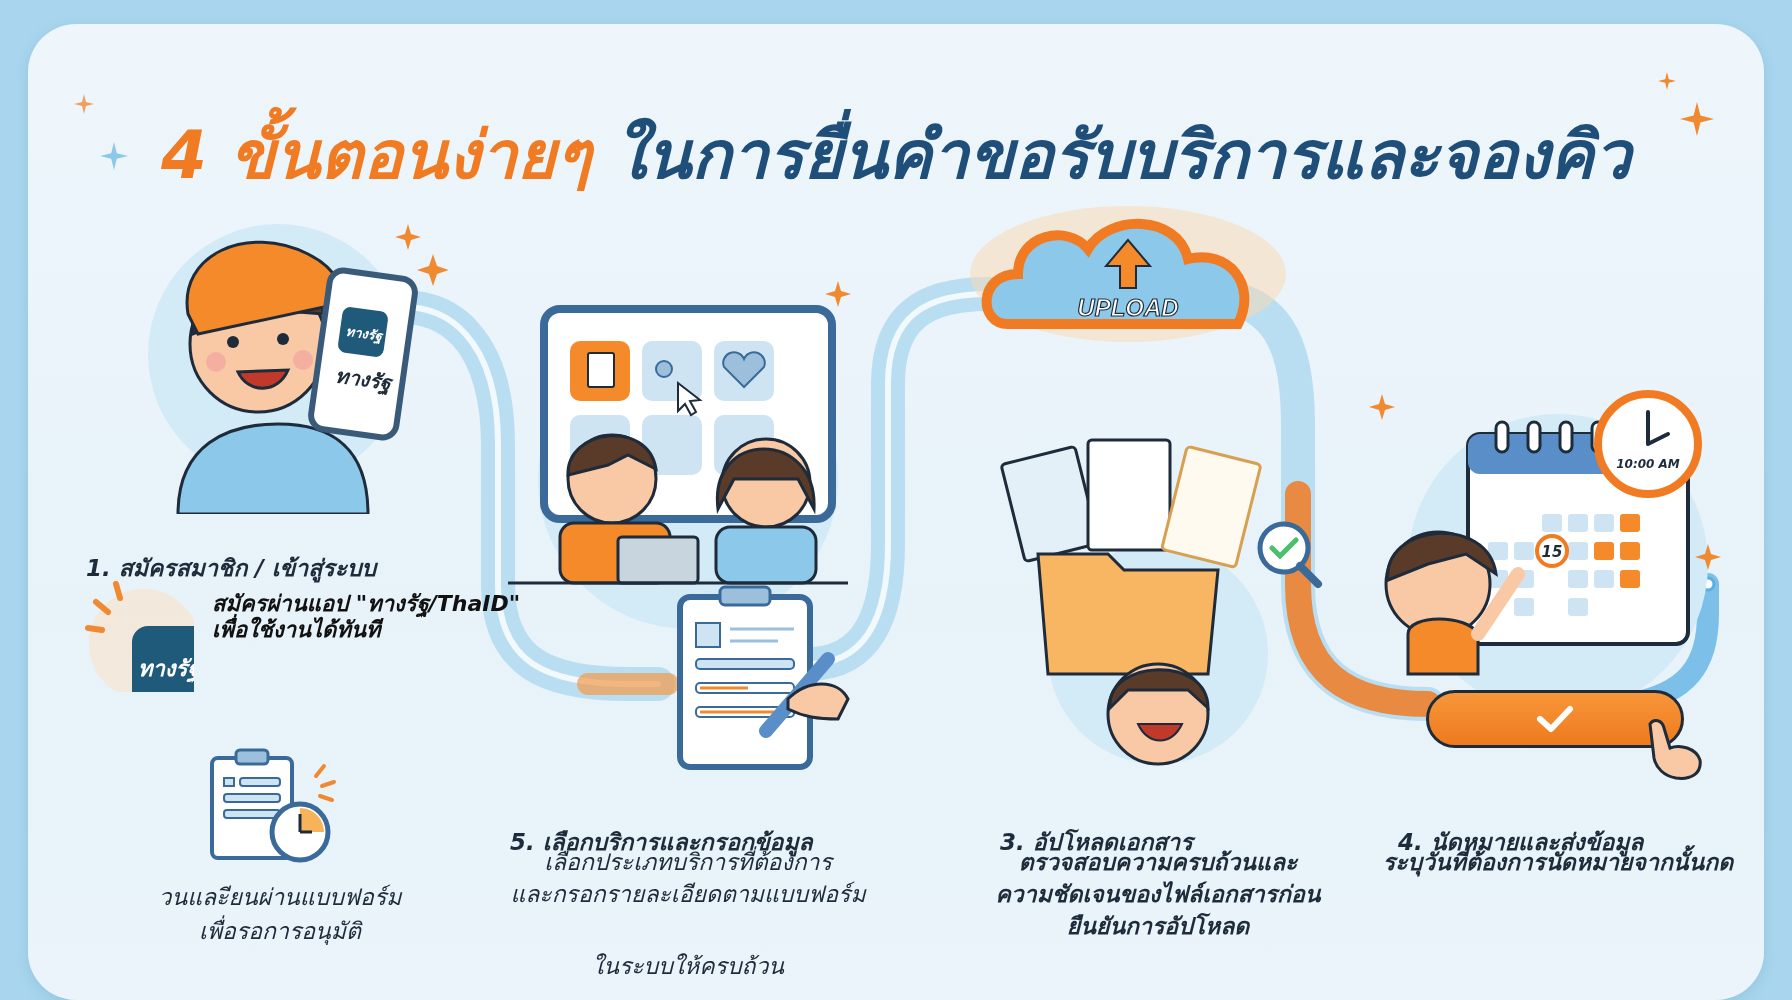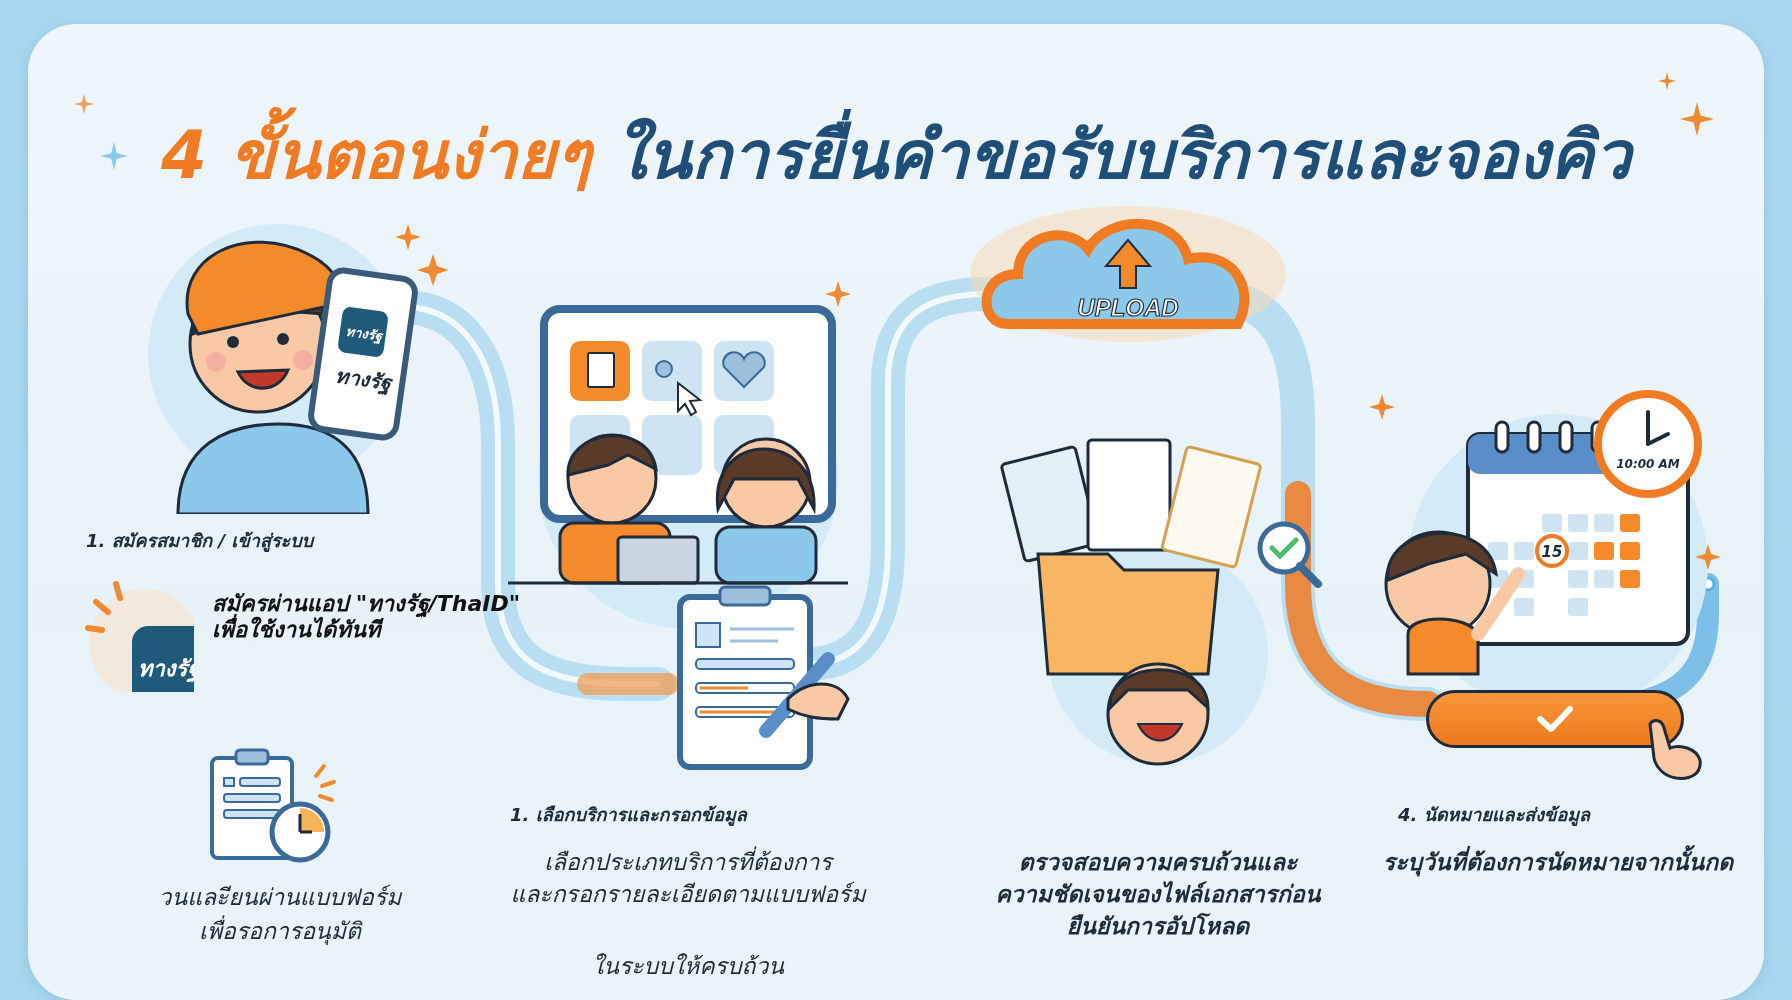--- a/index.html
+++ b/index.html
@@ -20,21 +20,21 @@
   .title {
     position: absolute; left: 0; right: 0; top: 78px; text-align: center;
     font-size: 66px; font-weight: bold; letter-spacing: 0px; white-space: nowrap;
   }
   .title .t-orange { color: #f07b22; }
   .title .t-blue { color: #1f4e79; }
   .sparkle { position: absolute; }
   .path-svg { position: absolute; left: 0; top: 0; }
   .illus { position: absolute; }
   .step-title {
-    position: absolute; font-size: 18px; font-weight: bold; color: #1e2b3a; white-space: nowrap;
+    position: absolute; font-size: 23px; font-weight: bold; color: #1e2b3a; white-space: nowrap; margin-top: 24px;
   }
   .step-desc {
     position: absolute; font-size: 23px; color: #1e2b3a; line-height: 32px; text-align: center; white-space: nowrap;
   }
   .step-desc.bold { font-weight: bold; }
   .opt-text { position: absolute; font-size: 22px; font-weight: bold; color: #111; line-height: 28px; white-space: nowrap; }
   .or-text { position: absolute; font-size: 22px; color: #1e2b3a; margin-top: 37px; }
   .form-text { position: absolute; font-size: 23px; color: #1e2b3a; line-height: 34px; text-align: center; white-space: nowrap; }
   .upload-label { font-family: "Liberation Sans", sans-serif; font-weight: bold; }
 </style>
@@ -152,21 +152,21 @@
     <rect x="188" y="380" width="98" height="10" rx="4" fill="#cfe4f3" stroke="#3a6a9a" stroke-width="2"></rect>
     <rect x="188" y="404" width="98" height="10" rx="4" fill="#fff" stroke="#3a6a9a" stroke-width="2"></rect>
     <line x1="192" y1="409" x2="240" y2="409" stroke="#f08a30" stroke-width="3"></line>
     <rect x="188" y="428" width="98" height="10" rx="4" fill="#fff" stroke="#3a6a9a" stroke-width="2"></rect>
     <line x1="192" y1="433" x2="266" y2="433" stroke="#f08a30" stroke-width="3"></line>
     <path d="M258 452 L 320 380" stroke="#5a8ec8" stroke-width="14" stroke-linecap="round"></path>
     <path d="M280 420 C 300 400, 330 400, 340 420 L 330 440 C 310 440, 296 438, 280 430 Z" fill="#f9c9a6" stroke="#1e2b3a" stroke-width="3"></path>
     <path d="M200 10 L203 20 L213 23 L203 26 L200 36 L197 26 L187 23 L197 20 Z" fill="#f08a30" transform="translate(130 -8)"></path>
   </svg>
 
-  <div class="step-title" style="left:482px;top:776px">1. เลือกบริการและกรอกข้อมูล</div>
+  <div class="step-title" style="left:482px;top:776px">5. เลือกบริการและกรอกข้อมูล</div>
   <div class="step-desc" style="left:480px;top:822px;width:360px">เลือกประเภทบริการที่ต้องการ</div>
   <div class="step-desc" style="left:480px;top:854px;width:360px">และกรอกรายละเอียดตามแบบฟอร์ม</div>
   <div class="step-desc" style="left:480px;top:926px;width:360px">ในระบบให้ครบถ้วน</div>
 
   <svg class="illus" style="left:940px;top:180px" width="320" height="140" viewBox="0 0 320 140">
     <ellipse cx="160" cy="70" rx="158" ry="68" fill="#fbd7b0" opacity="0.5"></ellipse>
     <path d="M40 120 C 10 120, 10 70, 50 70 C 50 30, 100 20, 120 45 C 140 10, 210 10, 220 55 C 260 45, 290 80, 270 120 Z" fill="#8cc8ea" stroke="#f07b22" stroke-width="10"></path>
     <path d="M160 36 L 138 62 L 152 62 L 152 84 L 168 84 L 168 62 L 182 62 Z" fill="#f58a2a" stroke="#1e2b3a" stroke-width="2"></path>
     <text class="upload-label" x="160" y="112" font-size="24" text-anchor="middle" fill="#fff" stroke="#1e2b3a" stroke-width="1.2">UPLOAD</text>
   </svg>
@@ -177,20 +177,21 @@
     <rect x="186" y="30" width="76" height="106" rx="4" fill="#fffaf0" stroke="#d6a050" stroke-width="3" transform="rotate(14 224 80)"></rect>
     <path d="M50 130 L 120 130 L 136 146 L 230 146 L 220 250 L 60 250 Z" fill="#f8b562" stroke="#1e2b3a" stroke-width="3"></path>
     <circle cx="296" cy="124" r="24" fill="#fff" stroke="#3a6a9a" stroke-width="5"></circle>
     <path d="M284 124 L 292 132 L 308 116" stroke="#4bbf6b" stroke-width="5" fill="none" stroke-linecap="round"></path>
     <path d="M312 142 L 330 160" stroke="#3a6a9a" stroke-width="8" stroke-linecap="round"></path>
     <circle cx="170" cy="290" r="50" fill="#f9c9a6" stroke="#1e2b3a" stroke-width="3"></circle>
     <path d="M122 284 C 118 236, 220 230, 220 284 L 200 266 L 140 266 Z" fill="#5a3a28" stroke="#1e2b3a" stroke-width="3"></path>
     <path d="M150 300 C 160 322, 184 322, 194 300 Z" fill="#c0392b" stroke="#1e2b3a" stroke-width="2"></path>
   </svg>
 
+  <div class="step-title" style="left:972px;top:776px">3. อัปโหลดเอกสาร</div>
   <div class="step-desc bold" style="left:930px;top:822px;width:400px">ตรวจสอบความครบถ้วนและ</div>
   <div class="step-desc bold" style="left:930px;top:854px;width:400px">ความชัดเจนของไฟล์เอกสารก่อน</div>
   <div class="step-desc bold" style="left:930px;top:886px;width:400px">ยืนยันการอัปโหลด</div>
 
   <svg class="illus" style="left:1320px;top:360px" width="400" height="380" viewBox="0 0 400 380">
     <circle cx="210" cy="180" r="150" fill="#d3eaf7"></circle>
     <rect x="120" y="50" width="220" height="210" rx="12" fill="#fff" stroke="#1e2b3a" stroke-width="4"></rect>
     <rect x="120" y="50" width="220" height="40" rx="12" fill="#5a8ec8"></rect>
     <rect x="148" y="38" width="12" height="30" rx="6" fill="#fff" stroke="#1e2b3a" stroke-width="3"></rect>
     <rect x="180" y="38" width="12" height="30" rx="6" fill="#fff" stroke="#1e2b3a" stroke-width="3"></rect>

